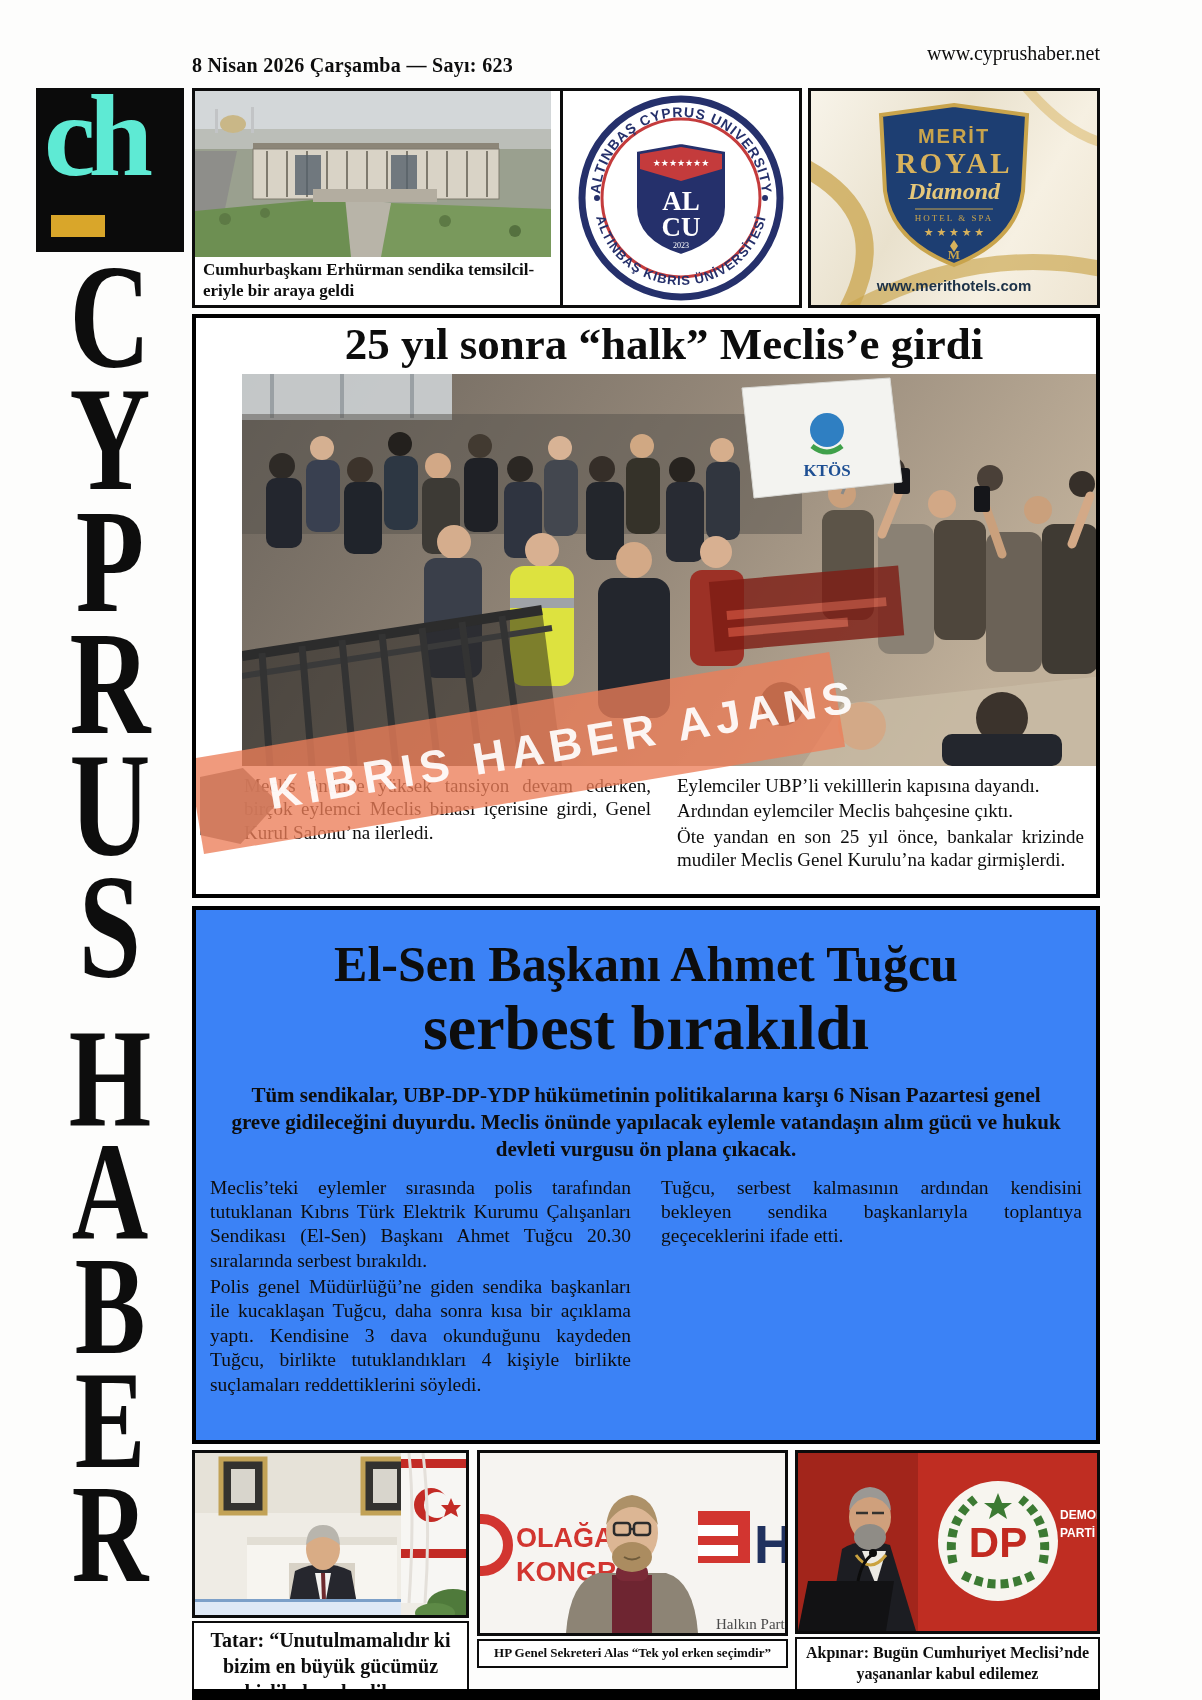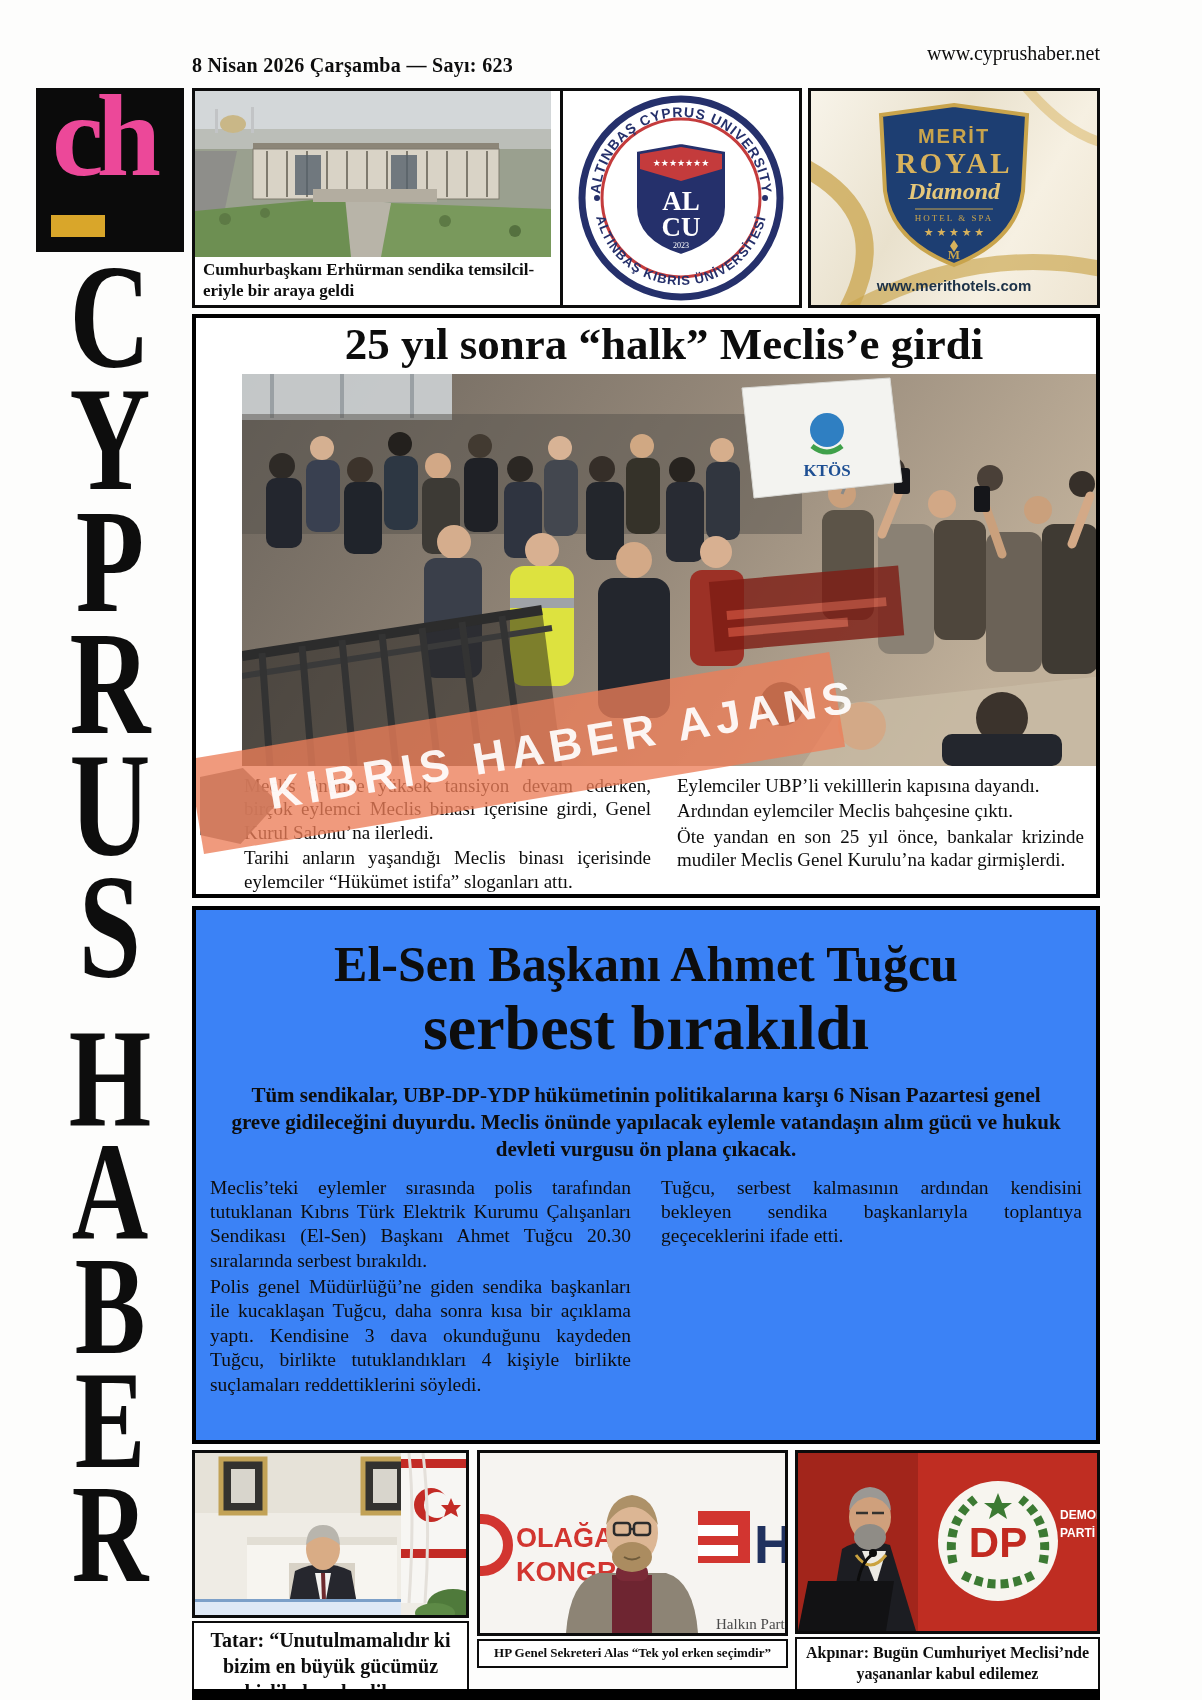--- a/index.html
+++ b/index.html
@@ -5,21 +5,21 @@
   html,body{margin:0;padding:0;background:#ffffff;}
   .page{position:relative;width:1202px;height:1700px;background:#fdfdfc;overflow:hidden;
         font-family:"Liberation Serif",serif;color:#0d0d0d;}
 
   
   .hdr-date{position:absolute;left:192px;top:54px;font-size:20px;font-weight:bold;letter-spacing:.3px;}
   .hdr-site{position:absolute;right:102px;top:42px;font-size:20px;font-weight:normal;}
 
   
   .logo-box{position:absolute;left:36px;top:88px;width:148px;height:164px;background:#0b0b0b;overflow:hidden;}
-  .logo-ch{position:absolute;left:16px;top:-18px;font-size:116px;font-weight:bold;color:#ec4899;letter-spacing:-7px;}
+  .logo-ch{position:absolute;left:8px;top:-18px;font-size:116px;font-weight:bold;color:#5eead4;letter-spacing:-7px;}
   .logo-gold{position:absolute;left:15px;bottom:15px;width:54px;height:22px;background:#d9a62a;}
   .mast{position:absolute;left:36px;width:148px;}
   .m1{top:256px;}
   .m2{top:1022px;}
   .mast-letter{height:122px;line-height:122px;text-align:center;font-size:112px;font-weight:bold;transform:scaleY(1.32);}
   .m2 .mast-letter{height:114px;line-height:114px;font-size:106px;}
 
   
   .tbox{position:absolute;top:88px;height:220px;border:3px solid #0c0c0c;background:#fff;box-sizing:border-box;overflow:hidden;}
   #box-lead{left:192px;width:410px;}
@@ -243,21 +243,20 @@
       <path d="M0,302 L310,254" stroke="#3a3a3a" stroke-width="6"></path>
       <path d="M20,279 L28,392 M60,272 L70,392 M100,266 L112,392 M140,260 L154,392 M180,254 L196,392 M220,248 L238,392 M260,242 L280,392" stroke="#333" stroke-width="7"></path>
       <circle cx="540" cy="330" r="22" fill="#2a241f"></circle>
       <circle cx="620" cy="352" r="24" fill="#d3a987"></circle>
       <circle cx="760" cy="344" r="26" fill="#3b332c"></circle>
       <rect x="700" y="360" width="120" height="32" rx="10" fill="#23262d"></rect>
     </svg>
     <div class="art1-cols">
       <div class="ncol">
         <p>Meclis önünde yüksek tansiyon devam ederken, birçok eylemci Meclis binası içerisine girdi, Genel Kurul Salonu’na ilerledi.</p>
-        <p>Tarihi anların yaşandığı Meclis binası içerisinde eylemciler “Hükümet istifa” sloganları attı.</p>
       </div>
       <div class="ncol">
         <p>Eylemciler UBP’li vekilllerin kapısına dayandı.</p>
         <p>Ardından eylemciler Meclis bahçesine çıktı.</p>
         <p>Öte yandan en son 25 yıl önce, bankalar krizinde mudiler Meclis Genel Kurulu’na kadar girmişlerdi.</p>
       </div>
     </div>
     <div class="wm-logo"></div>
     <div class="wm">
       <span class="wm-text">KIBRIS HABER AJANS</span>

